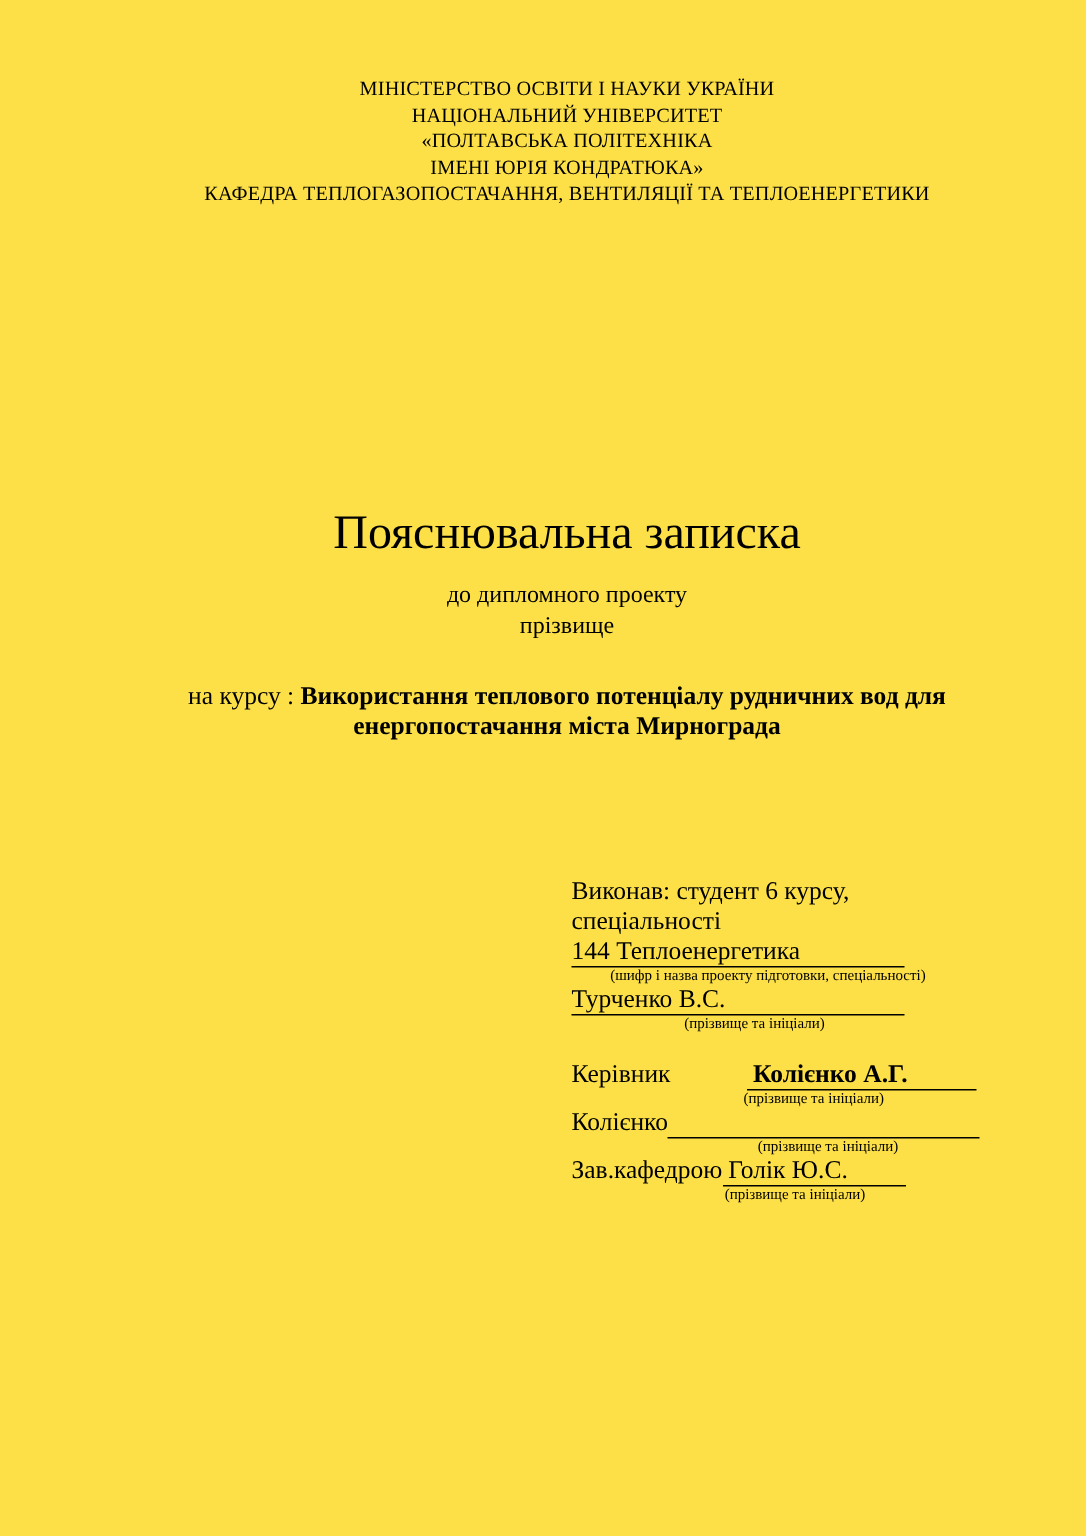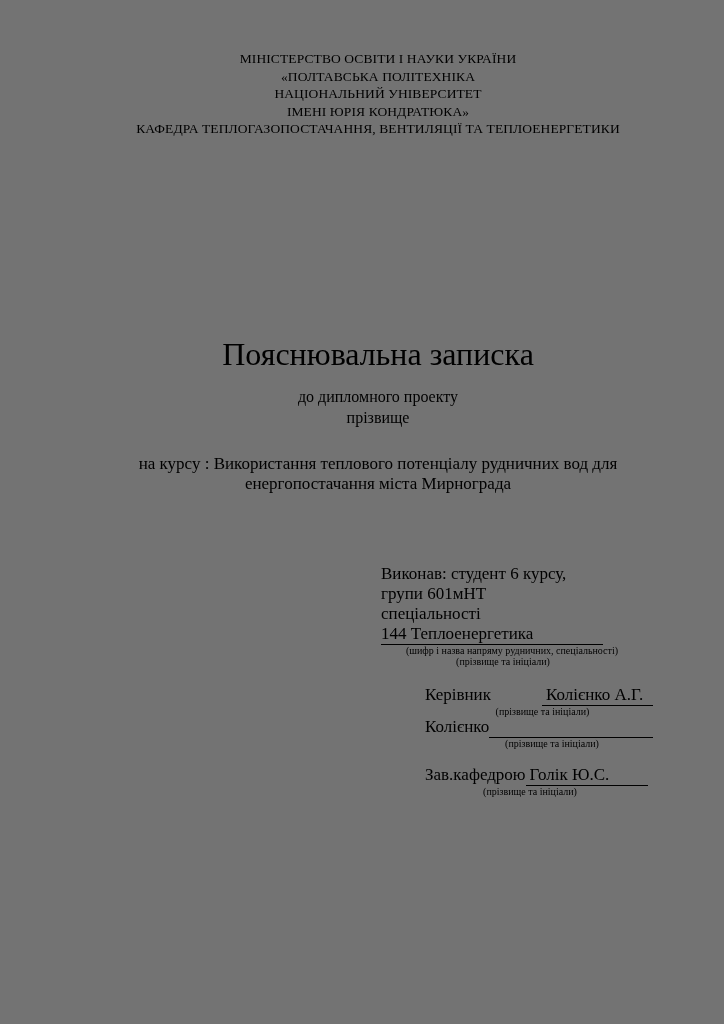--- a/index.html
+++ b/index.html
@@ -2,21 +2,21 @@
 <html><head>
 <meta charset="utf-8">
 <style>
   * { margin: 0; padding: 0; box-sizing: border-box; }
   html, body { background: #8a8a8a; }
   .page {
     position: relative;
     width: 724px;
     height: 1024px;
     margin: 0 auto;
-    background: #737373;
+    background: #fde047;
     color: #000000;
     font-family: "Liberation Serif", "DejaVu Serif", serif;
     overflow: hidden;
     padding-left: 11px;
   }
   .center-col {
     position: absolute;
     left: 60px;
     width: 636px;
     text-align: center;
@@ -36,25 +36,25 @@
   .subtitle-block {
     top: 386px;
     font-size: 16px;
     line-height: 21px;
   }
   .theme-block {
     top: 454px;
     font-size: 17px;
     line-height: 20px;
   }
-  .theme-block .bold { font-weight: normal; }
+  .theme-block .bold { font-weight: bold; }
   .exec-block {
     position: absolute;
     left: 381px;
-    top: 564px;
+    top: 584px;
     width: 290px;
     font-size: 17px;
     line-height: 20px;
     text-align: left;
   }
   .exec-line { white-space: nowrap; }
   .uline {
     display: inline-block;
     border-bottom: 1.5px solid #000;
     white-space: nowrap;
@@ -67,63 +67,63 @@
     text-align: center;
     white-space: nowrap;
     color: #000;
   }
   .sig-block { margin-top: 18px; }
   .sig-row {
     display: flex;
     align-items: baseline;
     width: 272px;
   }
-  .sig-label { flex: none; white-space: nowrap; margin-left: 44px; }
+  .sig-label { flex: none; white-space: nowrap; }
   .sig-label.w117 { width: 117px; }
   .sig-label.w100 { min-width: 100px; }
   .sig-line-fill { flex: 1; }
-  .sig-line-153 { width: 153px; padding-left: 4px; }
-  .sig-line-122 { width: 122px; padding-left: 4px; margin-top: 16px; }
+  .sig-line-153 { width: 153px; padding-left: 4px; font-weight: bold; }
+  .sig-line-122 { width: 122px; padding-left: 4px; }
   .cap-kerivnyk  { margin-left: 85px; width: 153px; }
   .cap-recenzent { margin-left: 72px; width: 198px; }
   .cap-zavkaf    { margin-left: 88px; width: 122px; }
   .cap-specialty { margin-left: 8px;  width: 246px; }
   .cap-name      { margin-left: 11px; width: 222px; }
 </style>
 </head>
 <body>
 
 <div class="page">
 
   <div class="center-col header-block">
     <div>МІНІСТЕРСТВО ОСВІТИ І НАУКИ УКРАЇНИ</div>
+    <div>НАЦІОНАЛЬНИЙ УНІВЕРСИТЕТ</div>
     <div>«ПОЛТАВСЬКА ПОЛІТЕХНІКА</div>
-    <div>НАЦІОНАЛЬНИЙ УНІВЕРСИТЕТ</div>
     <div>ІМЕНІ ЮРІЯ КОНДРАТЮКА»</div>
     <div>КАФЕДРА ТЕПЛОГАЗОПОСТАЧАННЯ, ВЕНТИЛЯЦІЇ ТА ТЕПЛОЕНЕРГЕТИКИ</div>
   </div>
 
   <h1 class="center-col title-block">Пояснювальна записка</h1>
 
   <div class="center-col subtitle-block">
     <div>до дипломного проекту</div>
     <div>прізвище</div>
   </div>
 
   <div class="center-col theme-block">
     <div><span>на курсу : </span><span class="bold">Використання  теплового потенціалу рудничних вод для</span></div>
     <div class="bold">енергопостачання  міста Мирнограда</div>
   </div>
 
   <div class="exec-block">
     <div class="exec-line">Виконав: студент 6 курсу,</div>
-    <div class="exec-line">групи 601мНТ</div>
     <div class="exec-line">спеціальності</div>
     <div><span class="uline w222">144 Теплоенергетика</span></div>
-    <div class="caption cap-specialty">(шифр і назва напряму рудничних, спеціальності)</div>
+    <div class="caption cap-specialty">(шифр і назва проекту підготовки, спеціальності)</div>
+    <div><span class="uline w222">Турченко В.С.</span></div>
     <div class="caption cap-name">(прізвище та ініціали)</div>
 
     <div class="sig-block">
       <div class="sig-row">
         <span class="sig-label w117">Керівник</span>
           <span class="uline sig-line-153">Колієнко А.Г.</span>
       </div>
       <div class="caption cap-kerivnyk">(прізвище та ініціали)</div>
 
       <div class="sig-row">

